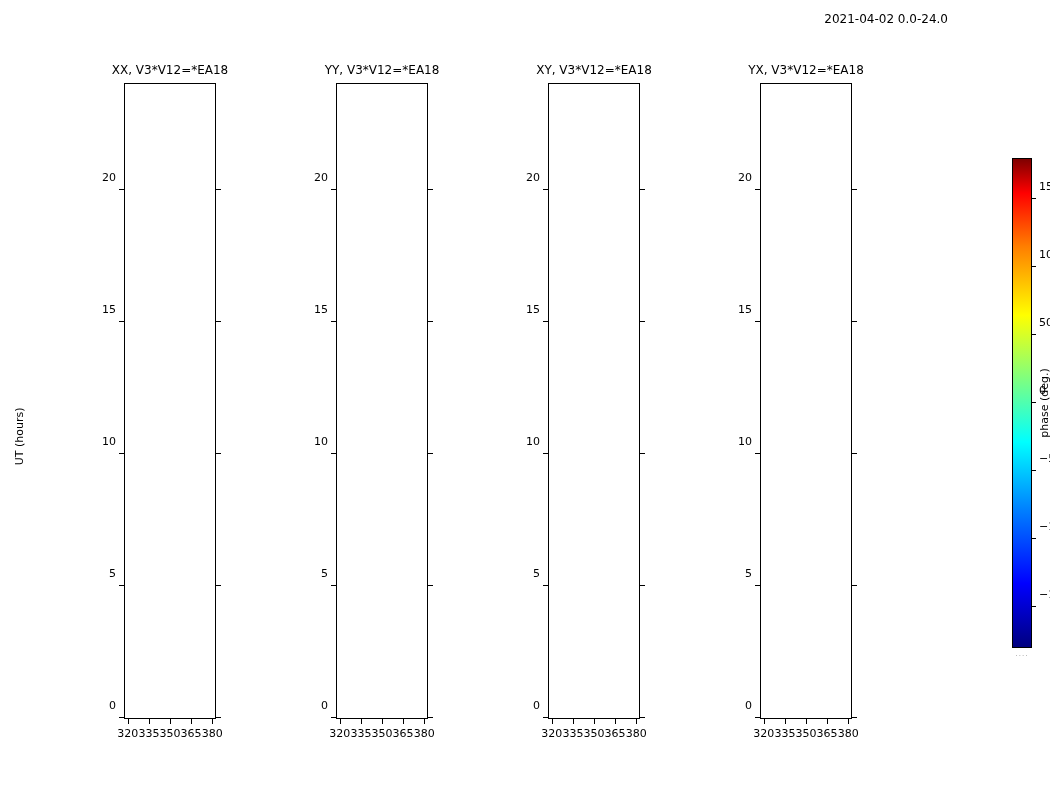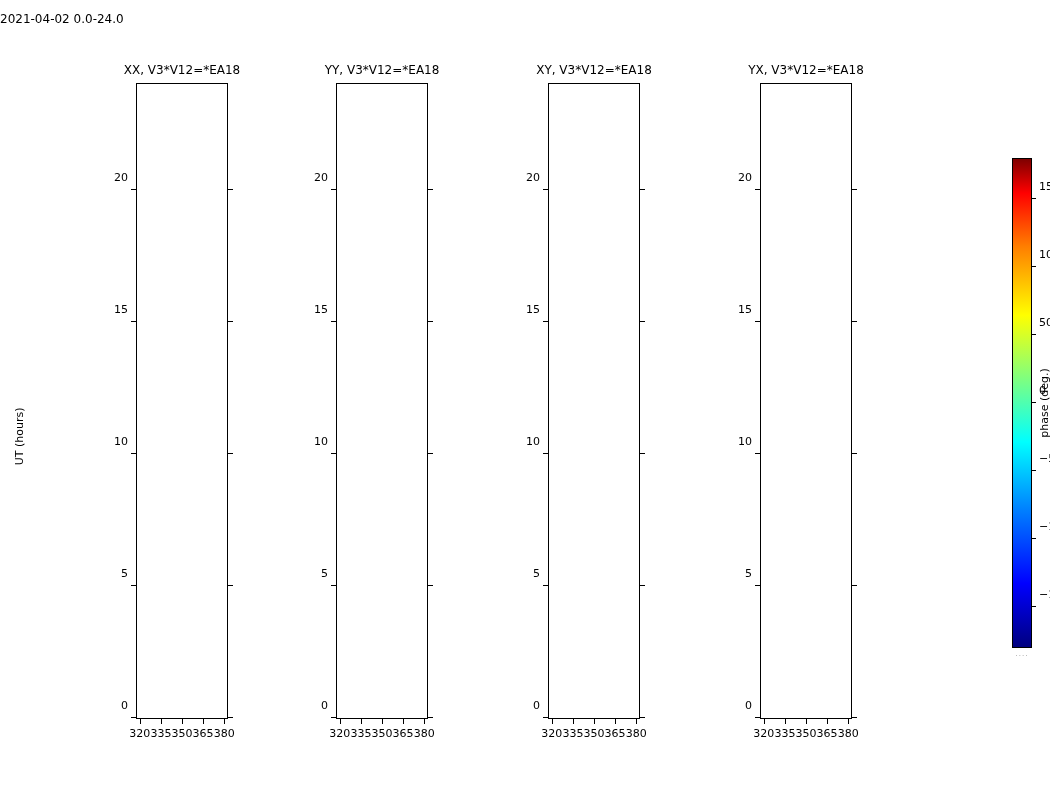--- a/index.html
+++ b/index.html
@@ -19,21 +19,21 @@
     position: absolute;
     left: 0; top: 0;
     width: 1050px;
     height: 800px;
   }
   .suptitle {
     position: absolute;
     top: 12px;
     left: 0;
     width: 948px;
-    text-align: left;
+    text-align: right;
     font-size: 12px;
     color: #000;
   }
   .panel {
     position: absolute;
     top: 83px;
     height: 636px;
     width: 92px;
   }
   .panel .axes {
@@ -173,21 +173,21 @@
     letter-spacing: 1px;
   }
 </style>
 </head>
 <body>
 
 <div class="figure">
 
   <div class="suptitle">2021-04-02 0.0-24.0</div>
 
-  <div class="panel" id="panel-0" style="left:136px;text-align:center;">
+  <div class="panel" id="panel-0" style="left:124px;text-align:center;">
     <div class="title">XX, V3*V12=*EA18</div>
     <div class="axes">
 
       <div class="ytick" style="bottom:0%;"></div>
       <div class="ytick-right" style="bottom:0%;"></div>
       <div class="ytick-label" style="bottom:0%;">0</div>
 
       <div class="ytick" style="bottom:20.83%;"></div>
       <div class="ytick-right" style="bottom:20.83%;"></div>
       <div class="ytick-label" style="bottom:20.83%;">5</div>

